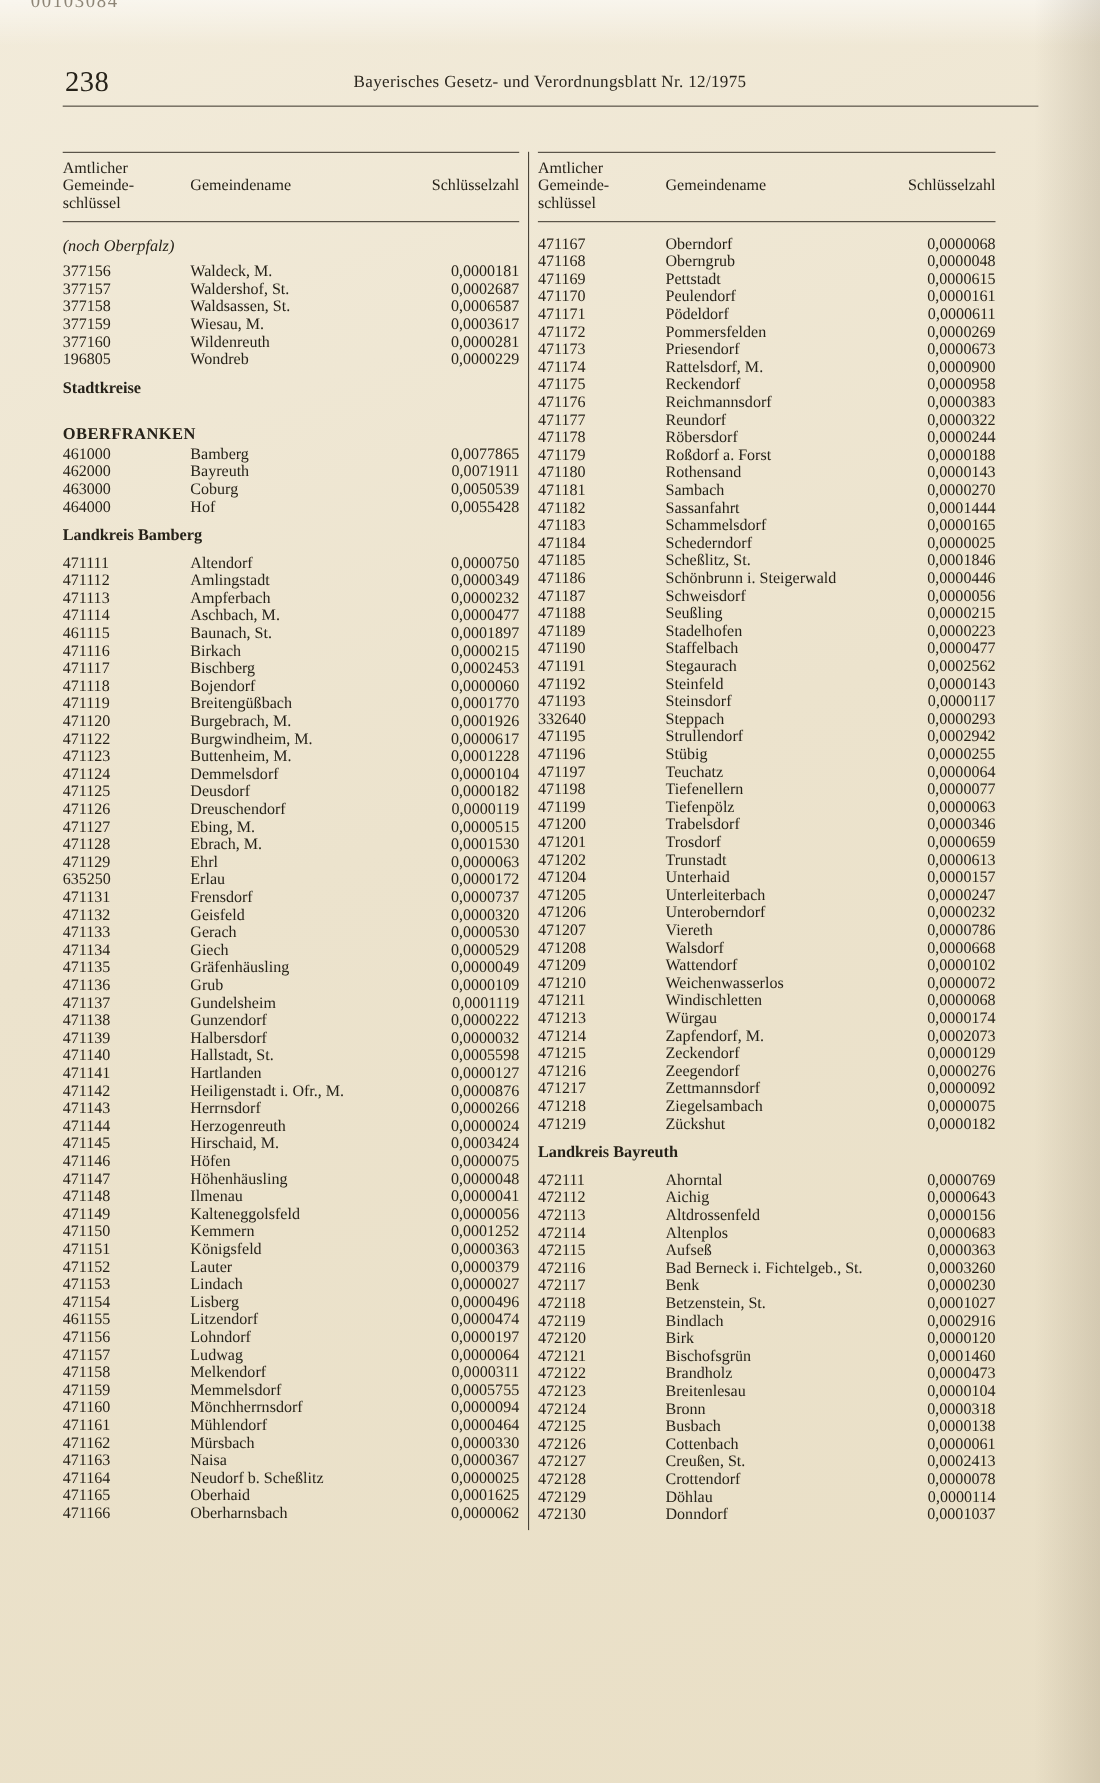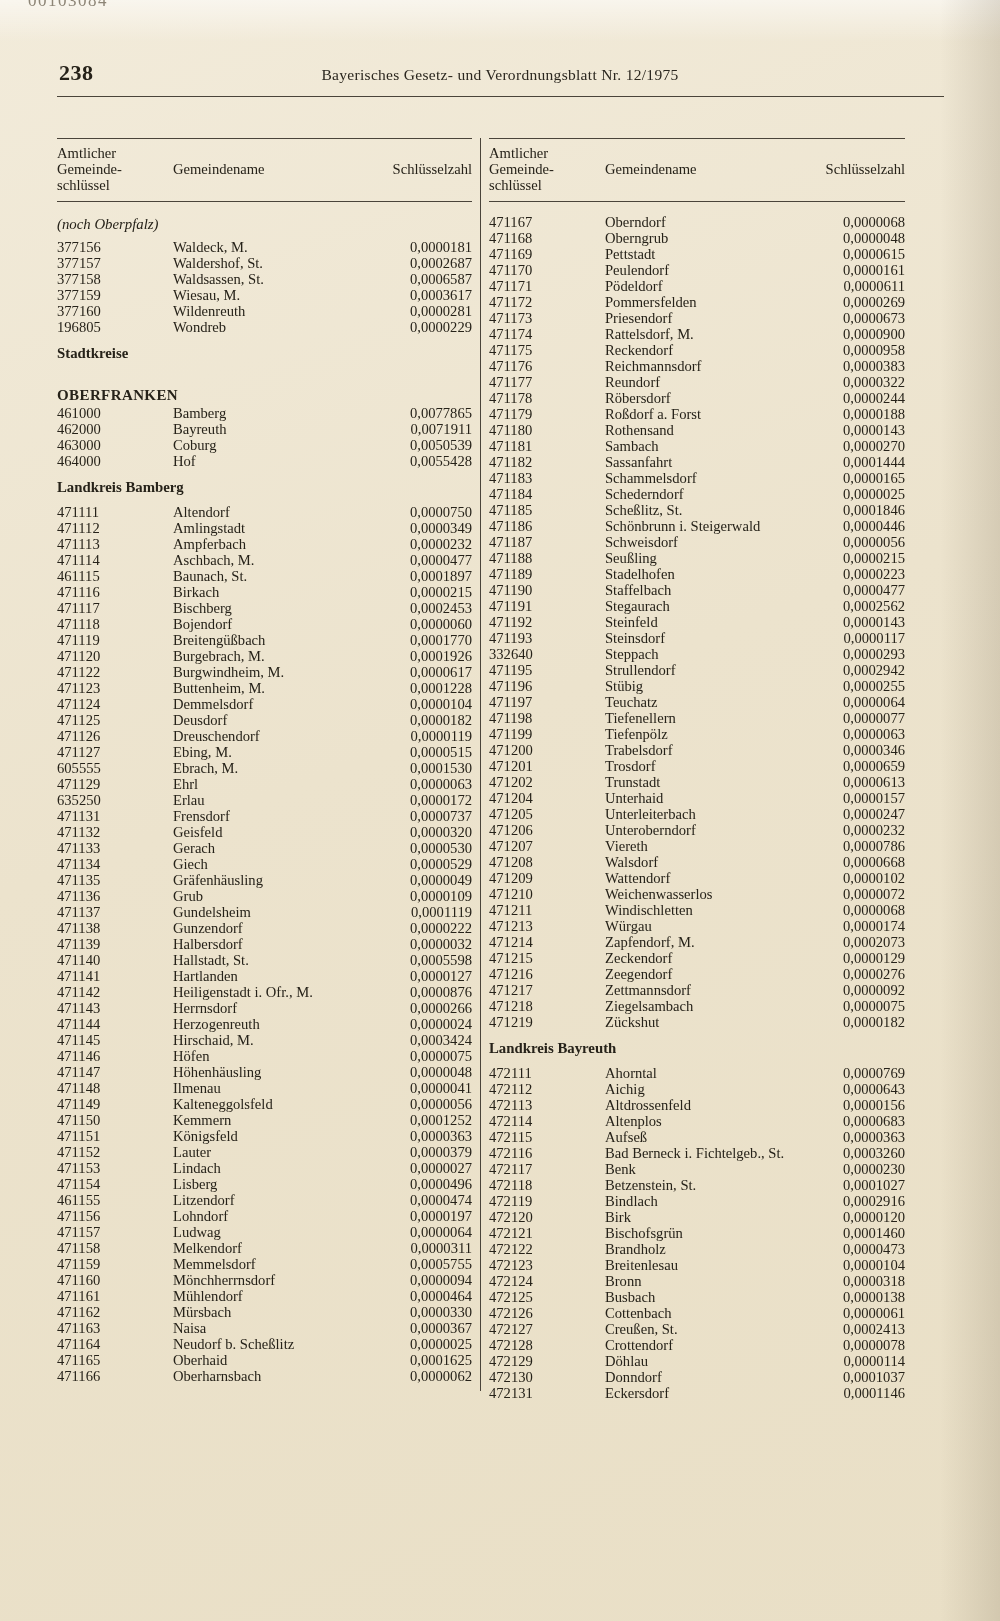--- a/index.html
+++ b/index.html
@@ -25,21 +25,21 @@
     background:linear-gradient(to right,rgba(0,0,0,0),rgba(110,95,70,0.18));
     pointer-events:none;
   }
   .corner-mark{
     position:absolute;top:-9px;left:28px;
     font-size:17px;letter-spacing:1.5px;color:#8d8576;
   }
   .page-header{position:absolute;top:60px;left:57px;right:57px;height:32px;}
   .page-number{
     position:absolute;left:2px;top:0;
-    font-weight:bold;font-size:22px;letter-spacing:0.5px;
+    font-weight:normal;font-size:26px;letter-spacing:0.5px;
   }
   .page-title{
     position:absolute;left:0;right:0;top:6px;text-align:center;
     font-size:15.5px;letter-spacing:0.3px;color:#2b271f;
   }
   .header-rule{
     position:absolute;top:96px;left:57px;right:56px;
     border-top:1.5px solid #4a443a;
   }
   .content{
@@ -234,21 +234,21 @@
             <span class="key">471126</span>
             <span class="name">Dreuschendorf</span>
             <span class="val">0,0000119</span>
           </div>
           <div class="row">
             <span class="key">471127</span>
             <span class="name">Ebing, M.</span>
             <span class="val">0,0000515</span>
           </div>
           <div class="row">
-            <span class="key">605555</span>
+            <span class="key">471128</span>
             <span class="name">Ebrach, M.</span>
             <span class="val">0,0001530</span>
           </div>
           <div class="row">
             <span class="key">471129</span>
             <span class="name">Ehrl</span>
             <span class="val">0,0000063</span>
           </div>
           <div class="row">
             <span class="key">635250</span>
@@ -800,22 +800,17 @@
           <div class="row">
             <span class="key">472129</span>
             <span class="name">Döhlau</span>
             <span class="val">0,0000114</span>
           </div>
           <div class="row">
             <span class="key">472130</span>
             <span class="name">Donndorf</span>
             <span class="val">0,0001037</span>
           </div>
-          <div class="row">
-            <span class="key">472131</span>
-            <span class="name">Eckersdorf</span>
-            <span class="val">0,0001146</span>
-          </div>
         </div>
     </section>
 
   </div>
 </div>
 
 </body></html>

